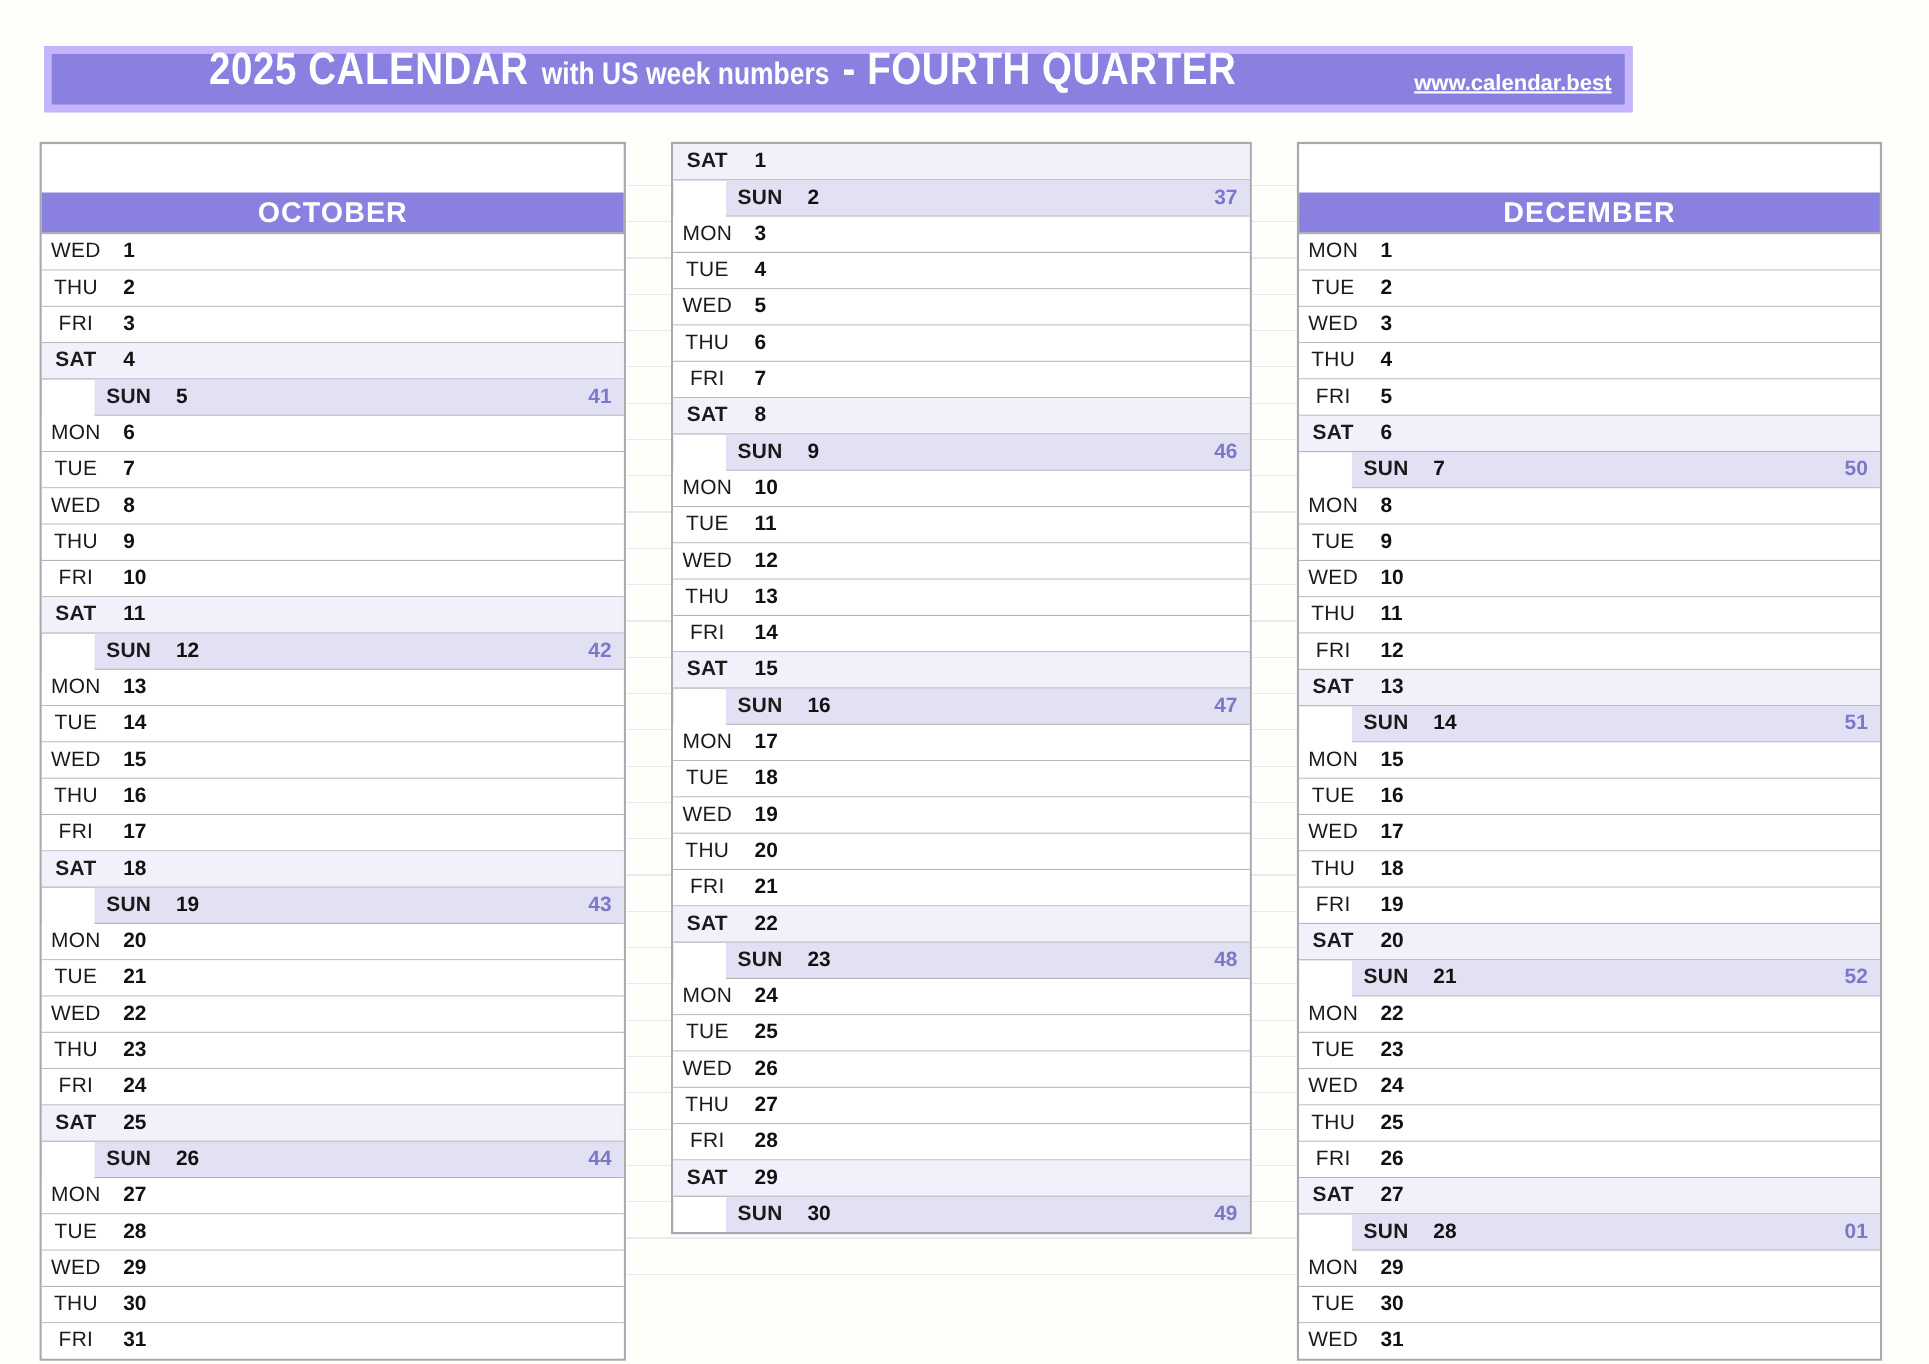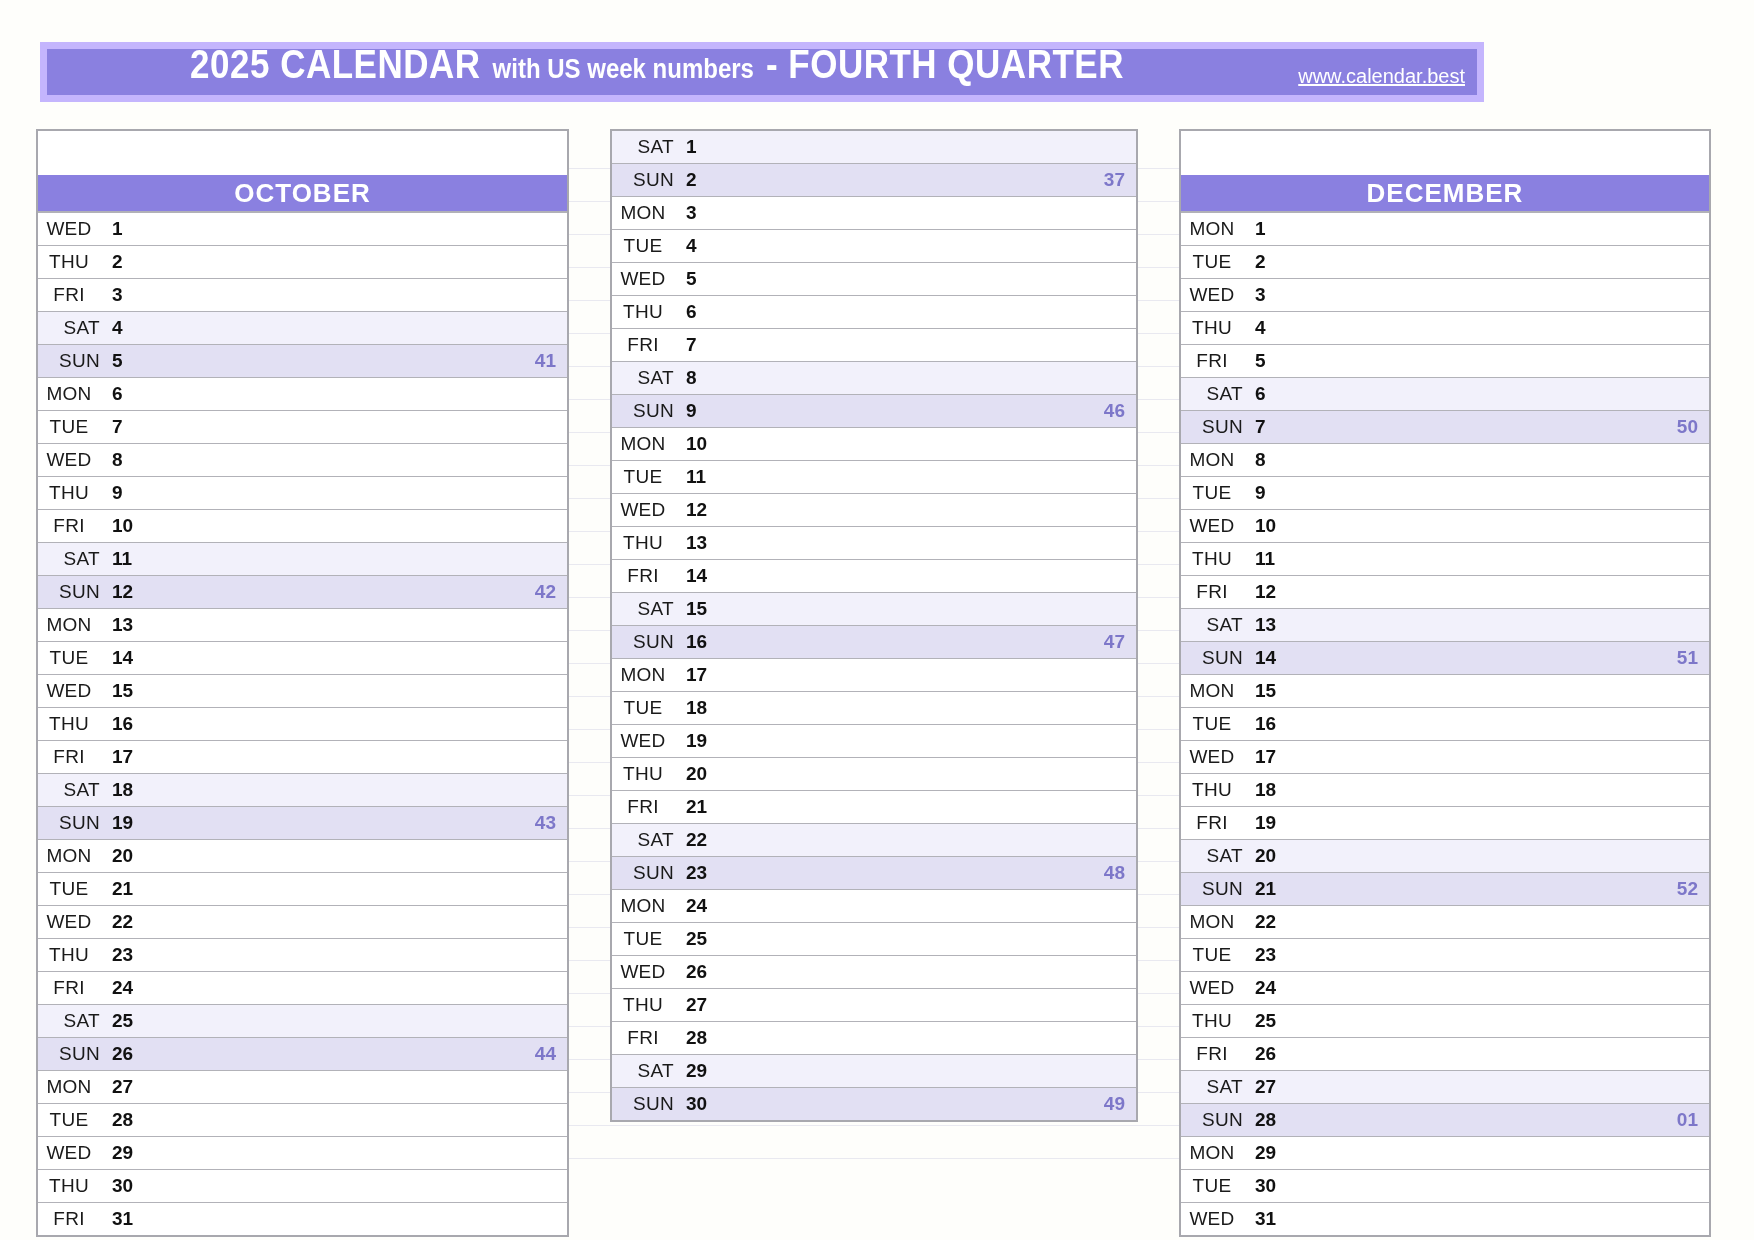--- a/index.html
+++ b/index.html
@@ -34,21 +34,21 @@
     transform: scaleY(1.18);
     transform-origin: center bottom;
   }
   .t-big { font-size: 35px; font-weight: bold; letter-spacing: 0.5px; }
   .t-sub { font-size: 24px; font-weight: bold; }
   .site-link {
     position: absolute;
     right: 12px; bottom: 7px;
     color: #ffffff;
     font-size: 20px;
-    font-weight: normal;
+    font-weight: bold;
     text-decoration: underline;
     cursor: pointer;
     white-space: nowrap;
     margin-top: 32px;
   }
 
   
   .months {
     position: absolute;
     left: 36px; top: 129px;
@@ -93,29 +93,29 @@
   .day-row {
     height: 32px;
     display: flex;
     align-items: center;
     border-bottom: 1px solid #b2b2b8;
     font-size: 19px;
     background: #ffffff;
   }
   .day-row:last-child { border-bottom: none; }
   .day-row.sat { background: var(--saturday-bg, #F2F1FB); }
-  .day-row.sun { background: var(--sunday-bg, #E2E0F3); }
+  .day-row.sun { background: var(--sunday-bg, #E2E0F3); margin-left: 48px; }
 
   .day-abbr {
     width: 62px;
     text-align: center;
     color: #1a1a1a;
     letter-spacing: 0.3px;
   }
-  .sat .day-abbr, .sun .day-abbr { font-weight: normal; text-align: right; }
+  .sat .day-abbr, .sun .day-abbr { font-weight: bold; }
   .day-num {
     font-weight: bold;
     margin-left: 12px;
     color: #111111;
   }
   .week-num {
     margin-left: auto;
     margin-right: 11px;
     font-weight: bold;
     color: var(--week-number, #7D77C9);

